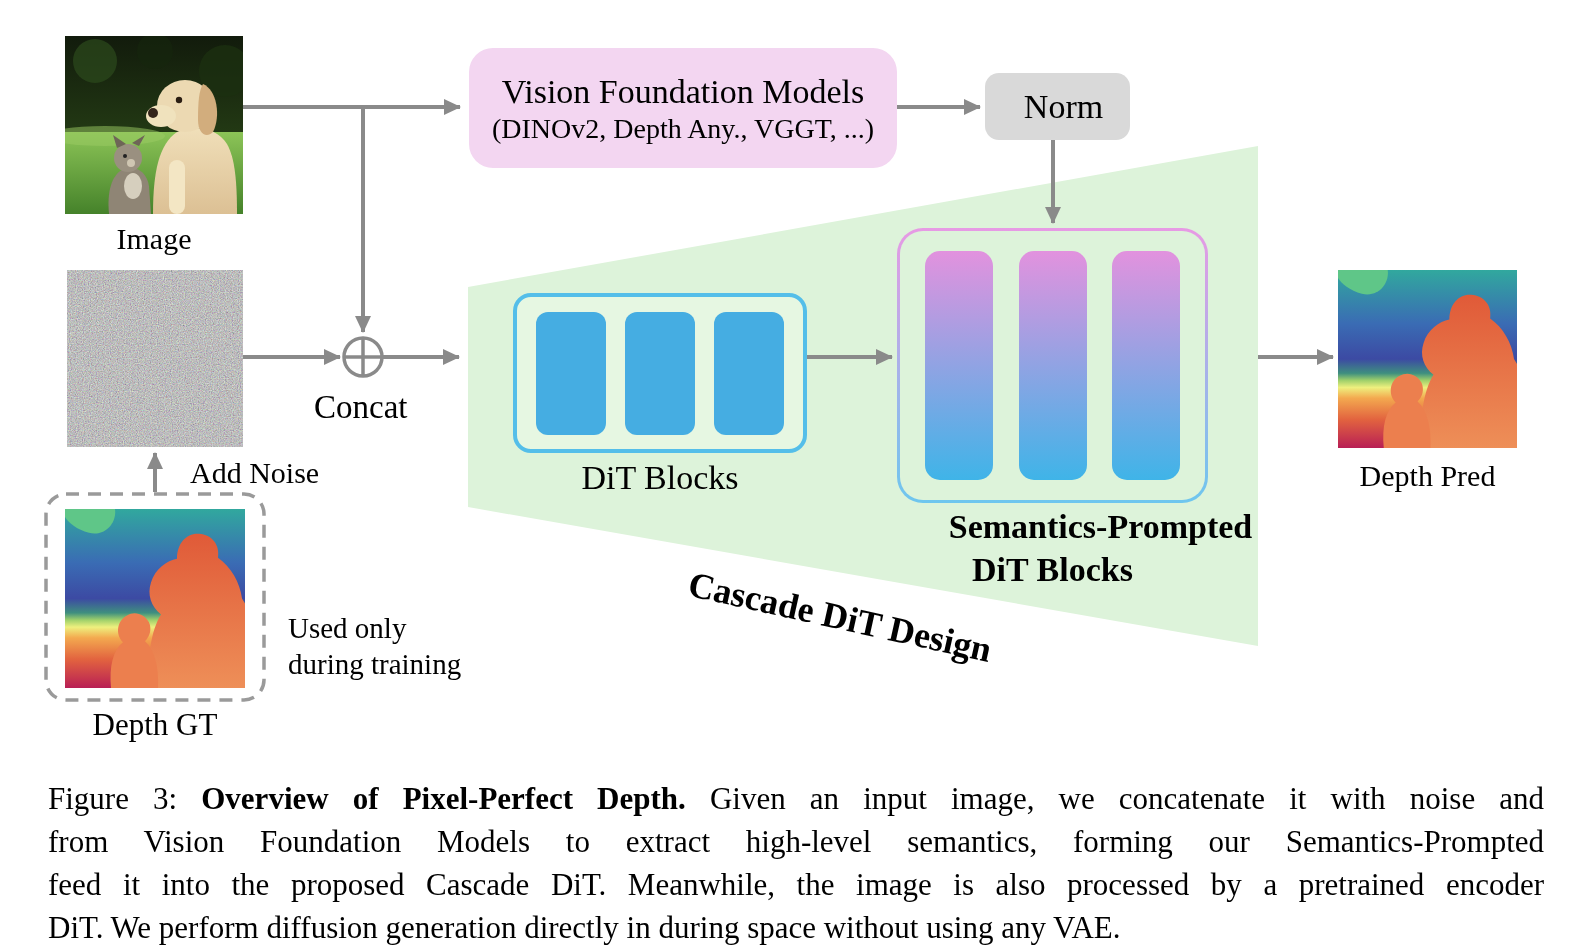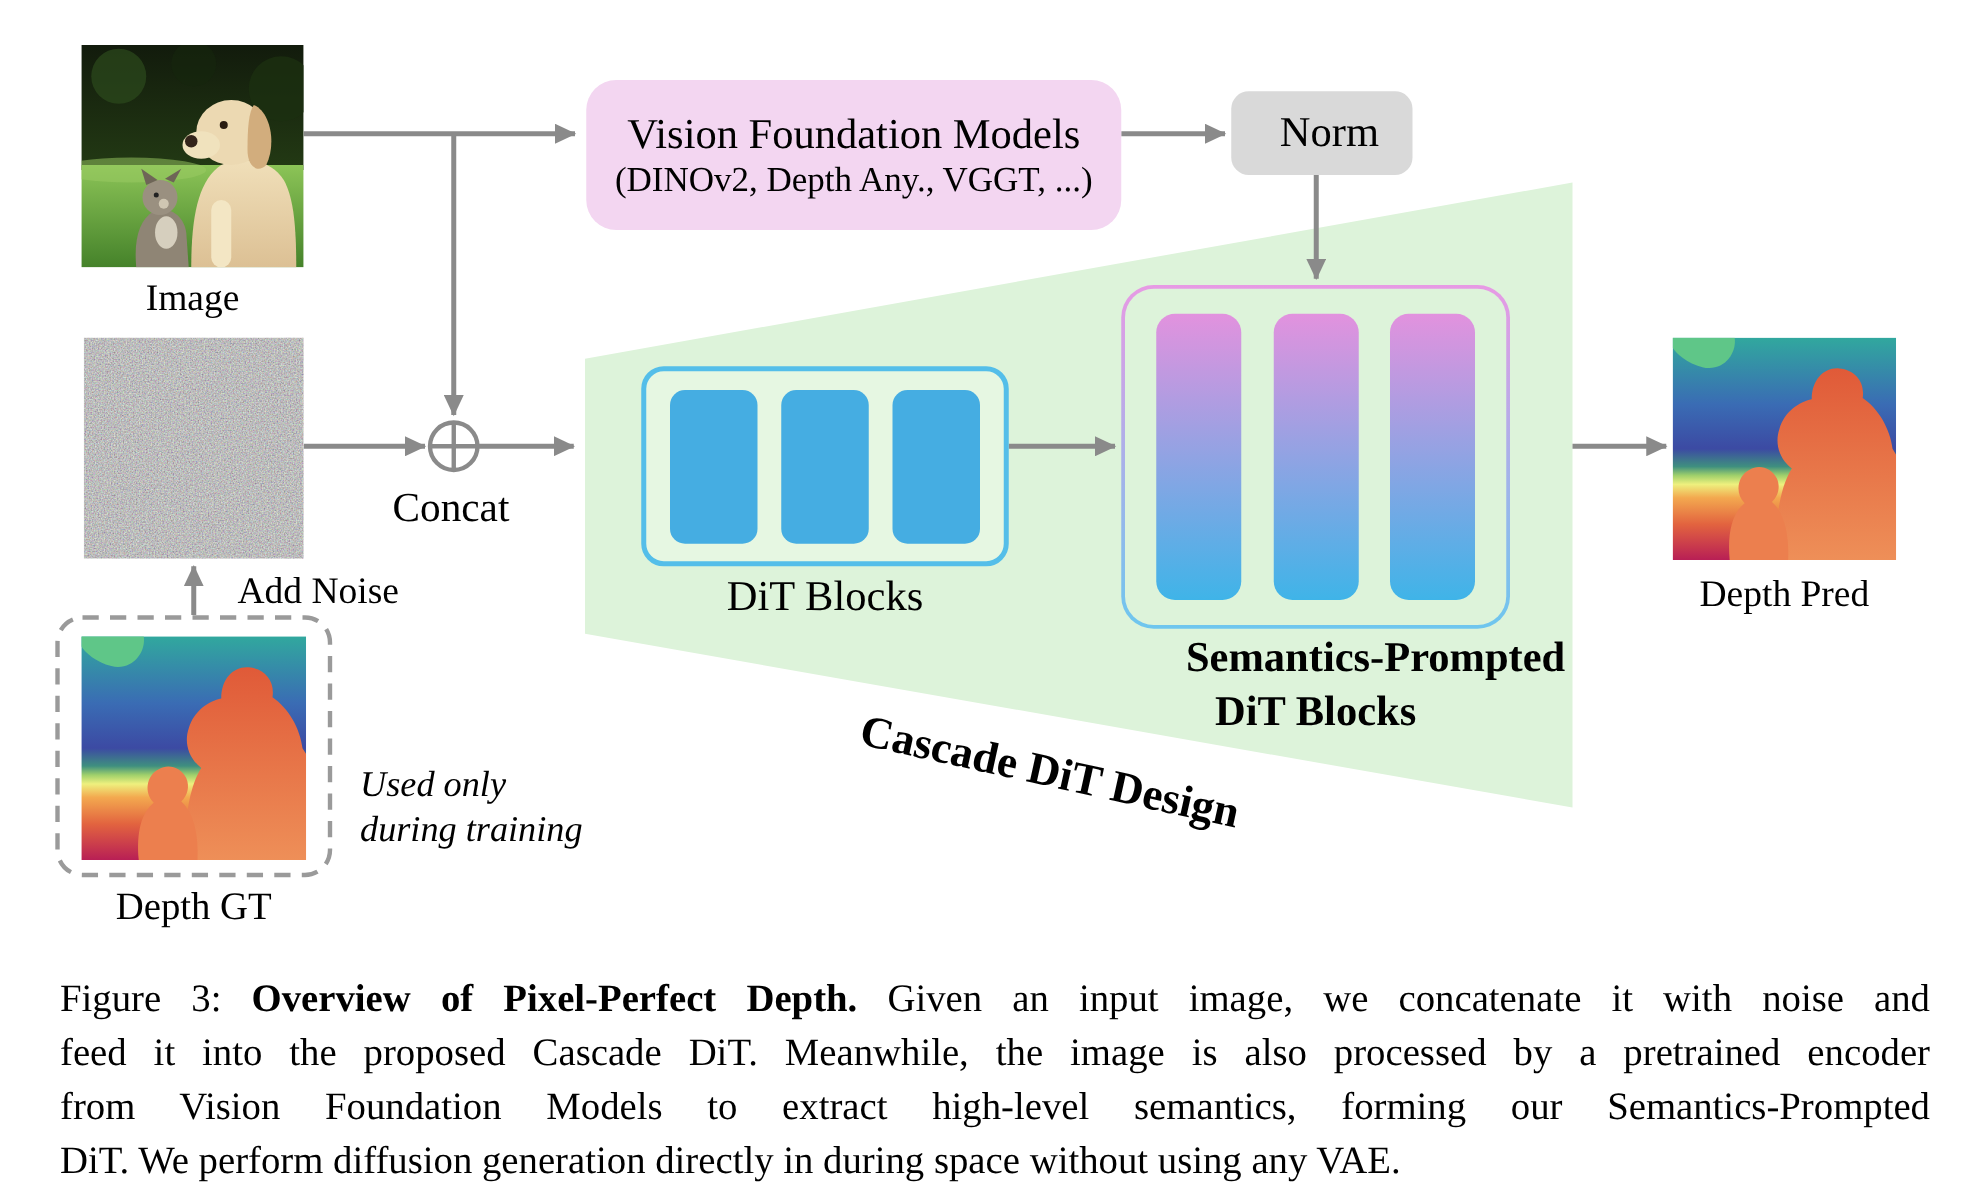--- a/index.html
+++ b/index.html
@@ -13,21 +13,21 @@
   #overlay .trap{fill:var(--trapezoid-bg);}
   #overlay .gtdash{fill:none;stroke:#9a9a9a;stroke-width:3.5;stroke-dasharray:13 9;}
   #overlay .arrows path{stroke:var(--arrow);stroke-width:4;fill:none;}
   #overlay .concat circle{fill:#ffffff;stroke:var(--arrow);stroke-width:3.5;}
   #overlay .concat path{stroke:var(--arrow);stroke-width:3.5;fill:none;}
   #ah path{fill:var(--arrow);}
 
   .img-frame{position:absolute;overflow:hidden;}
   .img-frame svg{display:block;width:100%;height:100%;}
 
-  .vfm-box{left:469px;top:64px;width:428px;height:120px;background:var(--vfm-bg);
+  .vfm-box{left:469px;top:48px;width:428px;height:120px;background:var(--vfm-bg);
     border-radius:24px;display:flex;flex-direction:column;justify-content:center;align-items:center;}
   .vfm-l1{font-size:34px;line-height:40px;}
   .vfm-l2{font-size:28px;line-height:33px;}
 
   .norm-box{left:985px;top:73px;width:133px;height:67px;background:var(--norm-bg);
     border-radius:14px;display:flex;justify-content:center;align-items:center;font-size:34px;padding-left:12px;}
 
   .dit-box{left:513px;top:293px;width:294px;height:160px;background:var(--dit-box-bg);
     border:4px solid var(--dit-border);border-radius:18px;box-sizing:border-box;
     display:flex;justify-content:space-evenly;align-items:center;}
@@ -45,21 +45,21 @@
   .lbl-image{left:65px;top:222px;width:178px;text-align:center;font-size:30px;}
   .lbl-depth-gt{left:45px;top:707px;width:220px;text-align:center;font-size:31px;}
   .lbl-add-noise{left:190px;top:456px;font-size:30px;}
   .lbl-concat{left:314px;top:389px;font-size:33px;}
   .lbl-dit{left:513px;top:459px;width:294px;text-align:center;font-size:34px;}
   .lbl-sp1{left:928px;top:508px;width:345px;text-align:center;font-size:34px;font-weight:bold;}
   .lbl-sp2{left:880px;top:551px;width:345px;text-align:center;font-size:34px;font-weight:bold;}
   .lbl-cascade{left:655px;top:596px;width:370px;text-align:center;font-size:36px;font-weight:bold;
     transform:rotate(12.5deg);transform-origin:center;}
   .lbl-depth-pred{left:1338px;top:459px;width:179px;text-align:center;font-size:30px;}
-  .note{left:288px;top:610px;font-style:italic;font-size:29px;line-height:36px;}
+  .note{left:288px;top:610px;font-size:29px;line-height:36px;}
 
   .caption{left:28px;top:777px;width:1516px;font-size:31px;line-height:43px;position:absolute;}
   .cl{text-align:justify;text-align-last:justify;margin-left:20px;}
   .cl-last{text-align:left;text-align-last:auto;}
 </style>
 </head>
 <body>
 
 <svg width="0" height="0" style="position:absolute" aria-hidden="true">
   <defs>
@@ -212,16 +212,16 @@
     <path d="M84,180 C82,150 86,122 96,106 C86,98 82,86 86,74 C90,60 102,52 112,50 C112,34 122,24 134,25 C147,26 155,36 153,49 C166,58 175,74 177,90 L180,95 L180,180 Z" fill="url(#dogg)"></path>
     <path d="M46,180 C44,158 48,142 58,134 C50,126 52,112 62,107 C70,102 80,106 84,114 C87,121 85,128 80,133 C90,142 94,160 93,180 Z" fill="#ec7f4e"></path>
   </svg>
 </div>
 <div class="lbl lbl-depth-pred">Depth Pred</div>
 
 <div class="caption">
   <div class="cl">
     <span>Figure 3: </span><b>Overview of Pixel-Perfect Depth.</b><span> Given an input image, we concatenate it with noise and</span>
   </div>
+  <div class="cl">from Vision Foundation Models to extract high-level semantics, forming our Semantics-Prompted</div>
   <div class="cl">feed it into the proposed Cascade DiT. Meanwhile, the image is also processed by a pretrained encoder</div>
-  <div class="cl">from Vision Foundation Models to extract high-level semantics, forming our Semantics-Prompted</div>
   <div class="cl cl-last">DiT. We perform diffusion generation directly in during space without using any VAE.</div>
 </div>
 
 </body></html>

